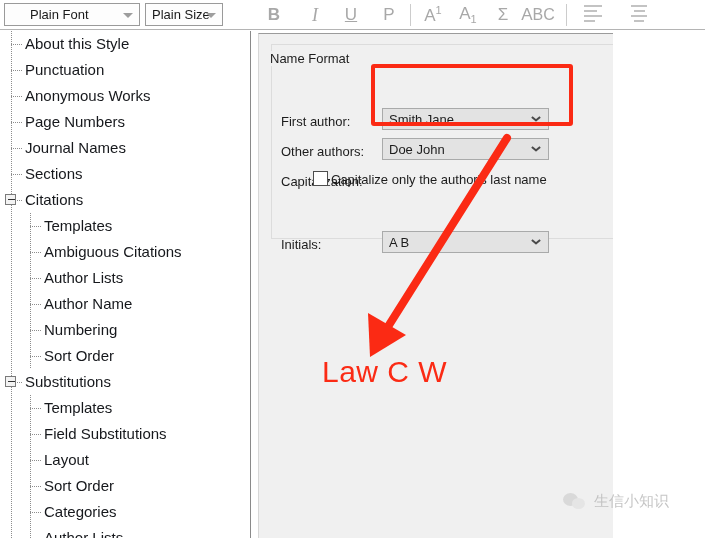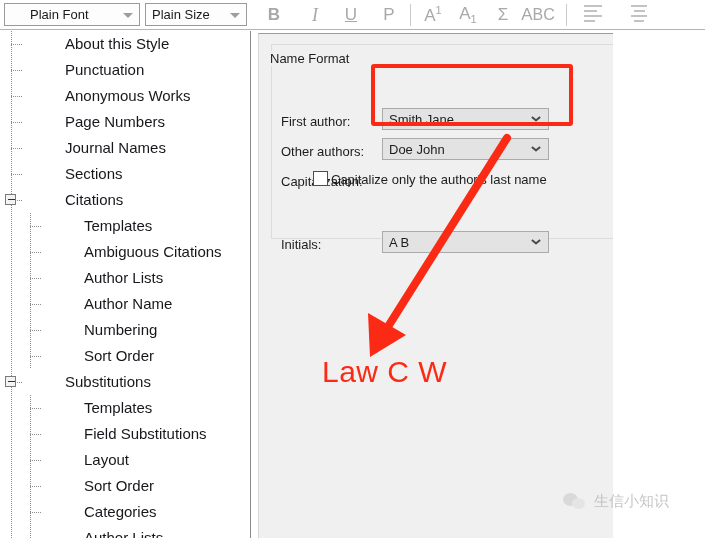--- a/index.html
+++ b/index.html
@@ -29,21 +29,21 @@
     white-space: nowrap; overflow: hidden;
   }
   .combo-tb .cb-arrow {
     position: absolute; right: 6px; top: 9px;
     width: 0; height: 0;
     border-left: 5px solid transparent;
     border-right: 5px solid transparent;
     border-top: 5px solid #9d9d9d;
   }
   #combo-font { left: 4px; width: 136px; padding-left: 19px; }
-  #combo-size { left: 145px; width: 102px; }
+  #combo-size { left: 145px; width: 78px; }
 
   .tb-btn {
     position: absolute; top: 0; height: 30px; width: 30px;
     display: flex; align-items: center; justify-content: center;
     color: #a8a8a8;
     font-size: 17px;
     user-select: none;
   }
   .tb-sep {
     position: absolute; top: 4px; height: 22px; width: 1px;
@@ -67,21 +67,20 @@
   #tree-panel {
     position: absolute; left: 0; top: 31px; width: 251px; height: 507px;
     background: #ffffff;
     border-right: 1px solid #8a8a8a;
     overflow: hidden;
   }
   .tree-row {
     position: relative; height: 26px;
     display: flex; align-items: center;
     white-space: nowrap;
-    padding-left: 40px;
   }
   .tree-label {
     font-size: 15px; color: #16181c;
     padding: 0 3px;
     line-height: 18px;
   }
   .tree-row.level1 .tree-label { margin-left: 22px; }
   .tree-row.level2 .tree-label { margin-left: 41px; }
   
   .vline {

